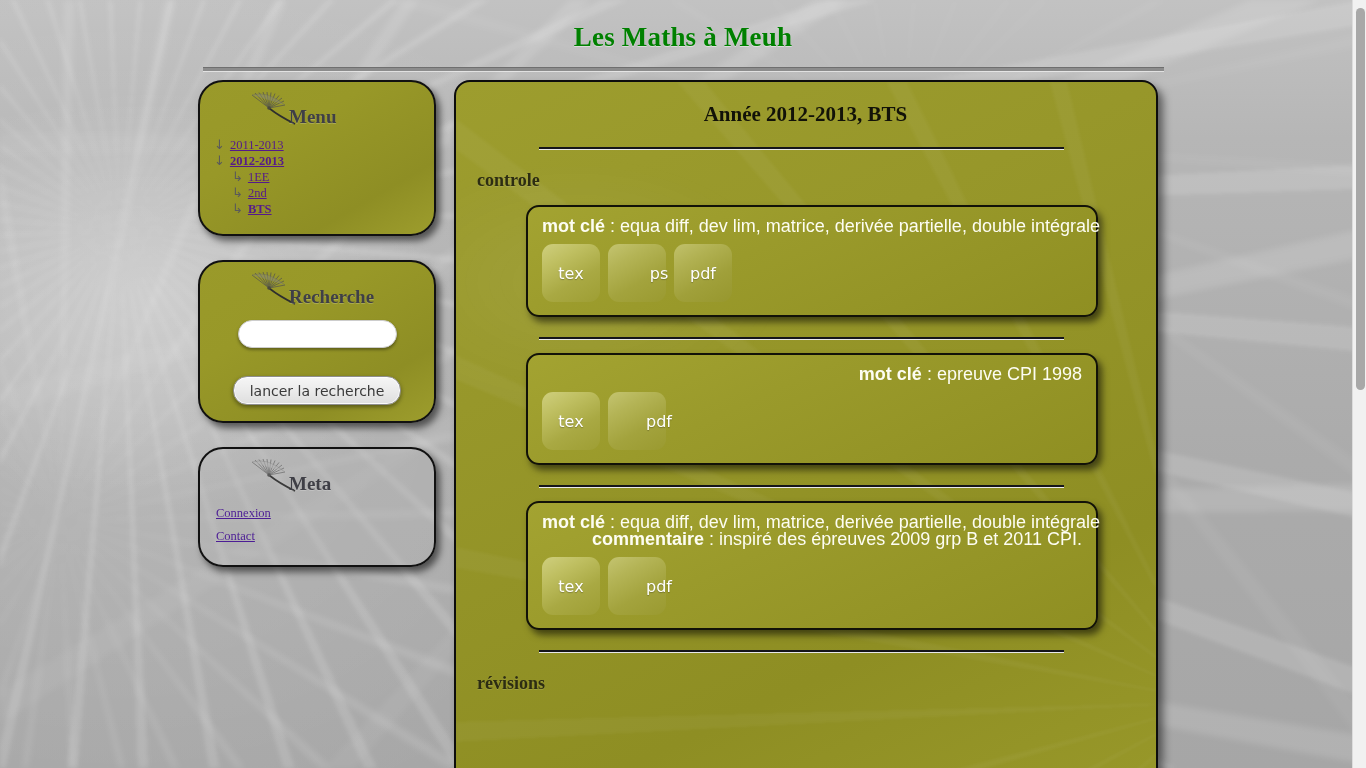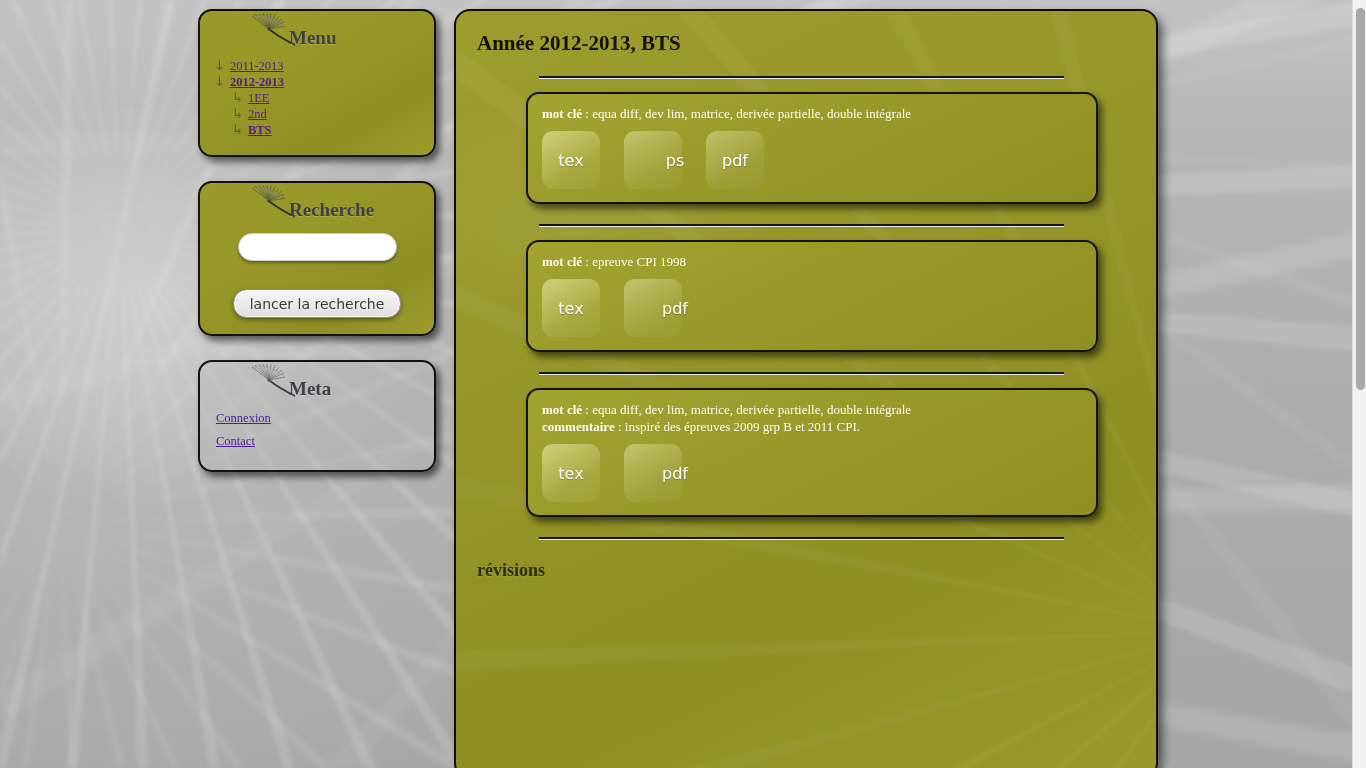--- a/index.html
+++ b/index.html
@@ -72,23 +72,23 @@
 
   
   #cols { position: relative; }
 
   
   #sidebar { position: absolute; left: 198px; top: 9px; width: 238px; }
 
   .widget {
     position: relative;
     border: 2px solid #111;
-    border-radius: 14px;
+    border-radius: 25px;
     margin-bottom: 24px;
-    padding: 2px 14px 16px 14px;
+    padding: 10px 14px 16px 14px;
     box-shadow: 4px 5px 7px rgba(0,0,0,0.55);
   }
   .widget.olive {
     background: linear-gradient(150deg, #9a9a2a 0%, #989828 35%, #8e8e24 75%, #9d9d2d 100%);
   }
   .widget.clear {
     background: rgba(180,180,180,0.30);
   }
 
   .widget-head {
@@ -208,20 +208,21 @@
     pointer-events: none;
   }
 
   #page-heading {
     position: relative;
     font-family: "Liberation Serif", serif;
     font-weight: bold;
     font-size: 21px;
     color: #121208;
     margin: 2px 0 0 1px;
+    text-align: center;
   }
 
   .sep {
     position: relative;
     margin: 20px 0 0 63px;
     width: 525px; height: 2px;
     background: #15151a;
     box-shadow: 0 1px 0 #e9e9e9;
   }
 
@@ -239,29 +240,30 @@
     position: relative;
     margin: 14px 0 0 50px;
     width: 572px;
     border: 2px solid #121208;
     border-radius: 13px;
     background: linear-gradient(155deg, #a3a331 0%, #9a9a2b 40%, #8f8f22 100%);
     box-shadow: 4px 5px 7px rgba(0,0,0,0.55);
     padding: 11px 14px 13px 14px;
   }
   .meta-line {
-    font-family: Liberation Serif, serif;
-    font-size: 13px;
+    font-family: Liberation Sans, sans-serif;
+    font-size: 18px;
     color: #fdfdf2;
     line-height: 17px;
     white-space: nowrap;
+    text-align: right;
   }
   .meta-label { font-weight: bold; }
 
-  .filebar { display: flex; gap: 24px; margin-top: 9px; }
+  .filebar { display: flex; gap: 8px; margin-top: 9px; }
   .filebtn {
     width: 58px; height: 58px;
     border-radius: 11px;
     background: linear-gradient(150deg, #cfcf7e 0%, #bfbf61 28%, #a9a943 62%, #9e9e34 100%);
     color: #ffffff;
     font-family: "DejaVu Sans", sans-serif;
     font-size: 16px;
     display: flex;
     align-items: center;
     justify-content: center;
@@ -288,20 +290,24 @@
     border-radius: 5px;
   }
 </style>
 </head>
 <body>
 
 <div id="bg"></div>
 
 <div id="page">
 
+  <div id="header">
+    <div id="site-title">Les Maths à Meuh</div>
+    <div id="header-rule"></div>
+  </div>
 
   <div id="cols">
 
     <div id="sidebar">
 
       <div class="widget olive">
         <div class="widget-head">
           <svg class="dandelion" viewBox="0 0 62 40">
             <g>
               <g stroke="#5d5d4a" stroke-width="0.9" fill="none" opacity="0.95">
@@ -410,20 +416,21 @@
         </ul>
       </div>
 
     </div>
 
     <div id="main">
 
       <div id="page-heading">Année 2012-2013, BTS</div>
       <div class="sep"></div>
 
+      <div class="section-title">controle</div>
       <div class="card">
         <div class="meta-line">
           <span class="meta-label">mot clé</span><span> : </span><span>equa diff, dev lim, matrice, derivée partielle, double intégrale</span>
         </div>
         <div class="filebar">
           <div class="filebtn b1">tex</div>
           <div class="filebtn b2">ps</div>
           <div class="filebtn b3">pdf</div>
         </div>
       </div>

